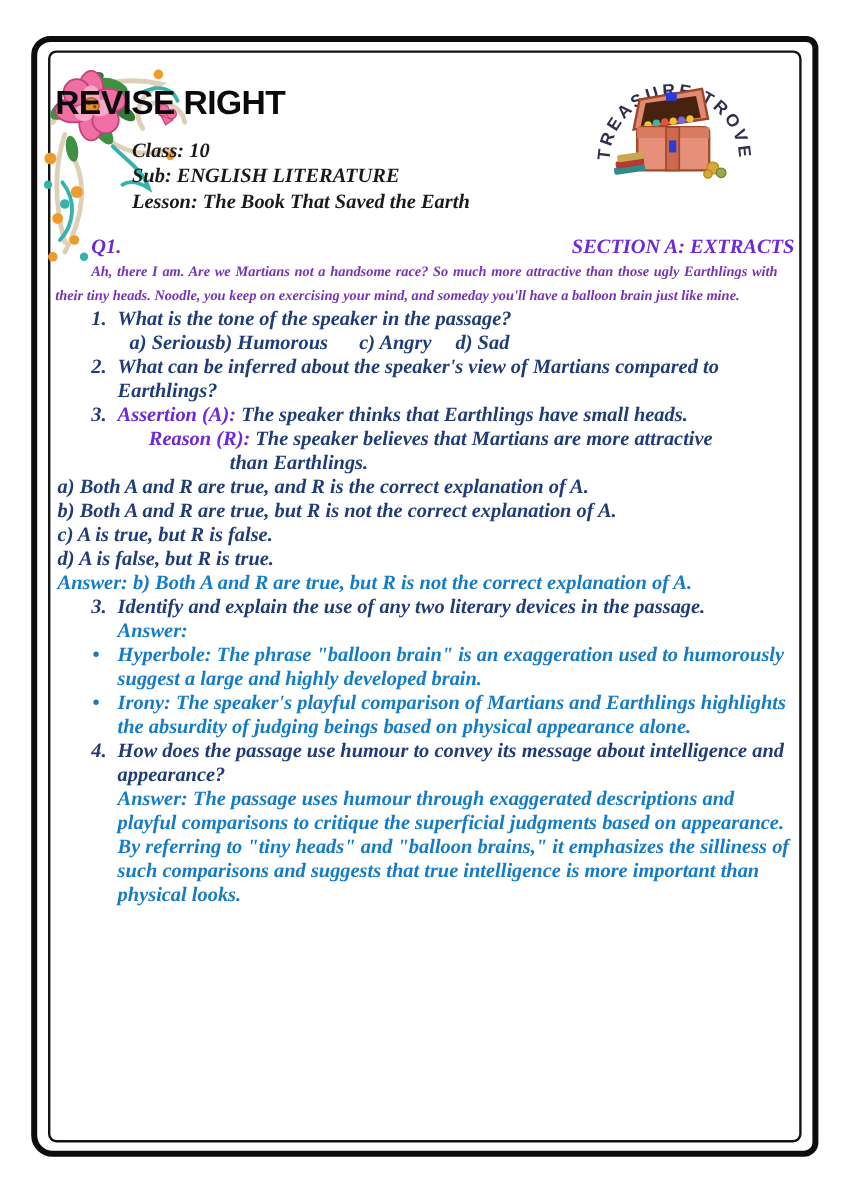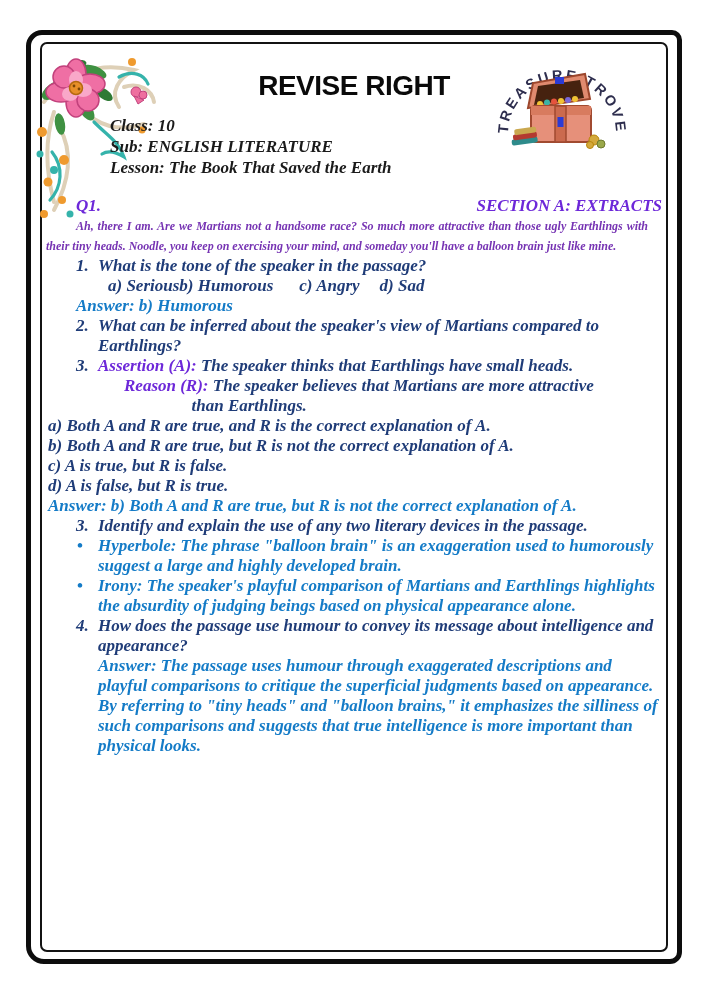--- a/index.html
+++ b/index.html
@@ -12,21 +12,21 @@
   .border-outer { position:absolute; left:26px; top:30px; width:656px; height:934px;
     border:5px solid #0d0d0d; border-radius:16px 10px 12px 18px; }
   .border-inner { position:absolute; left:40px; top:42px; width:628px; height:910px;
     border:2px solid #131313; border-radius:7px; }
 
   .floral { position:absolute; left:24px; top:32px; width:140px; height:195px; }
   .logo { position:absolute; left:490px; top:50px; width:142px; height:122px; }
 
   .content { position:absolute; left:46px; top:44px; width:616px; color:#111; }
 
-  .title { margin-top:26px; text-align:center;
+  .title { margin-top:26px; text-align:left;
     font-family:"Liberation Sans","DejaVu Sans",sans-serif;
     font-weight:700; font-size:28px; letter-spacing:-0.5px; color:#0a0a0a; }
 
   .meta { margin:13px 0 0 64px; font-style:italic; font-weight:700;
     font-size:17px; line-height:21px; color:#1a1a1a; }
 
   .bodytext { margin-top:18px; font-style:italic; font-weight:700;
     font-size:17px; line-height:20px; }
 
   .red    { color:#6d28d9; }
@@ -198,21 +198,20 @@
 
       <p class="extract purple">Ah, there I am. Are we Martians not a handsome race? So much more attractive than those ugly Earthlings with their tiny heads. Noodle, you keep on exercising your mind, and someday you'll have a balloon brain just like mine.</p>
 
       <div class="qrow navy">
         <span class="qnum">1.</span>
         <div class="qtext">What is the tone of the speaker in the passage?</div>
       </div>
       <div class="opts navy">
         <span class="o-a">a) Serious</span><span class="o-b">b) Humorous</span><span class="o-c">c) Angry</span><span class="o-d">d) Sad</span>
       </div>
-      <div class="ans-flush blue">Answer: b) Humorous</div>
 
       <div class="qrow navy">
         <span class="qnum">2.</span>
         <div class="qtext">What can be inferred about the speaker's view of Martians compared to Earthlings?</div>
       </div>
 
       <div class="qrow navy">
         <span class="qnum">3.</span>
         <div class="qtext">
           <span class="red">Assertion (A):</span>
@@ -227,20 +226,21 @@
         <div>b) Both A and R are true, but R is not the correct explanation of A.</div>
         <div>c) A is true, but R is false.</div>
         <div>d) A is false, but R is true.</div>
       </div>
       <div class="ans-left blue">Answer: b) Both A and R are true, but R is not the correct explanation of A.</div>
 
       <div class="qrow navy">
         <span class="qnum">3.</span>
         <div class="qtext">Identify and explain the use of any two literary devices in the passage.</div>
       </div>
+      <div class="ans-indent blue">Answer:</div>
       <div class="bullet blue">
         <span class="dot">•</span>
         <div class="btxt">Hyperbole: The phrase "balloon brain" is an exaggeration used to humorously suggest a large and highly developed brain.</div>
       </div>
       <div class="bullet blue">
         <span class="dot">•</span>
         <div class="btxt">Irony: The speaker's playful comparison of Martians and Earthlings highlights the absurdity of judging beings based on physical appearance alone.</div>
       </div>
 
       <div class="qrow navy">

